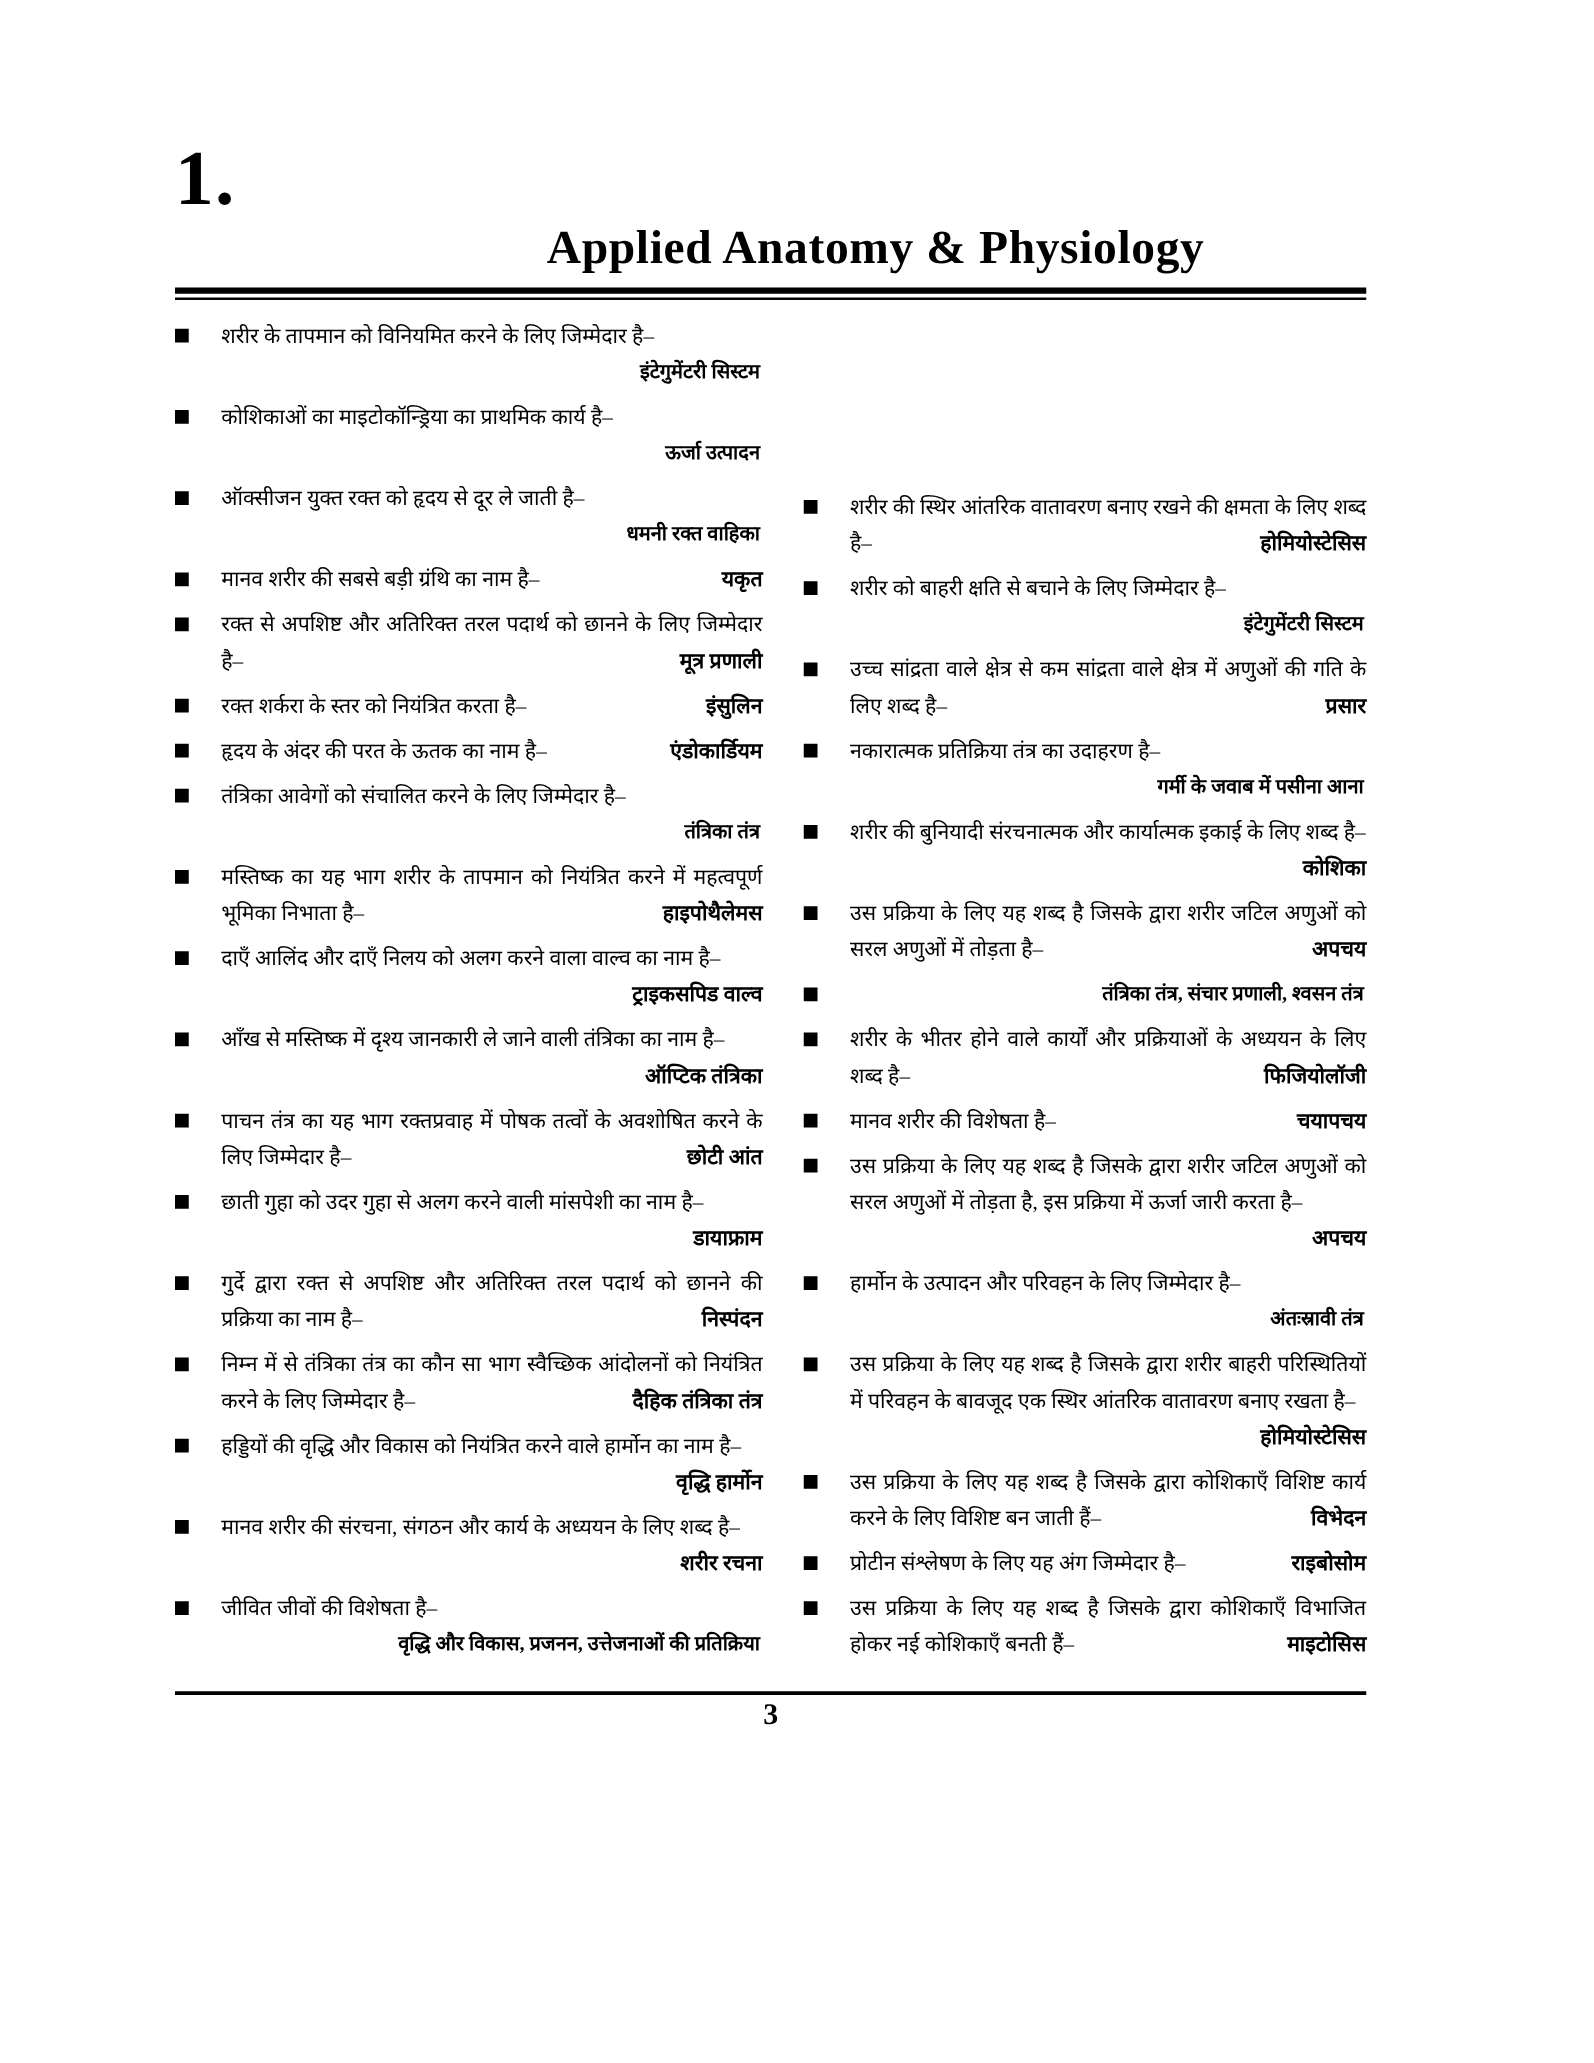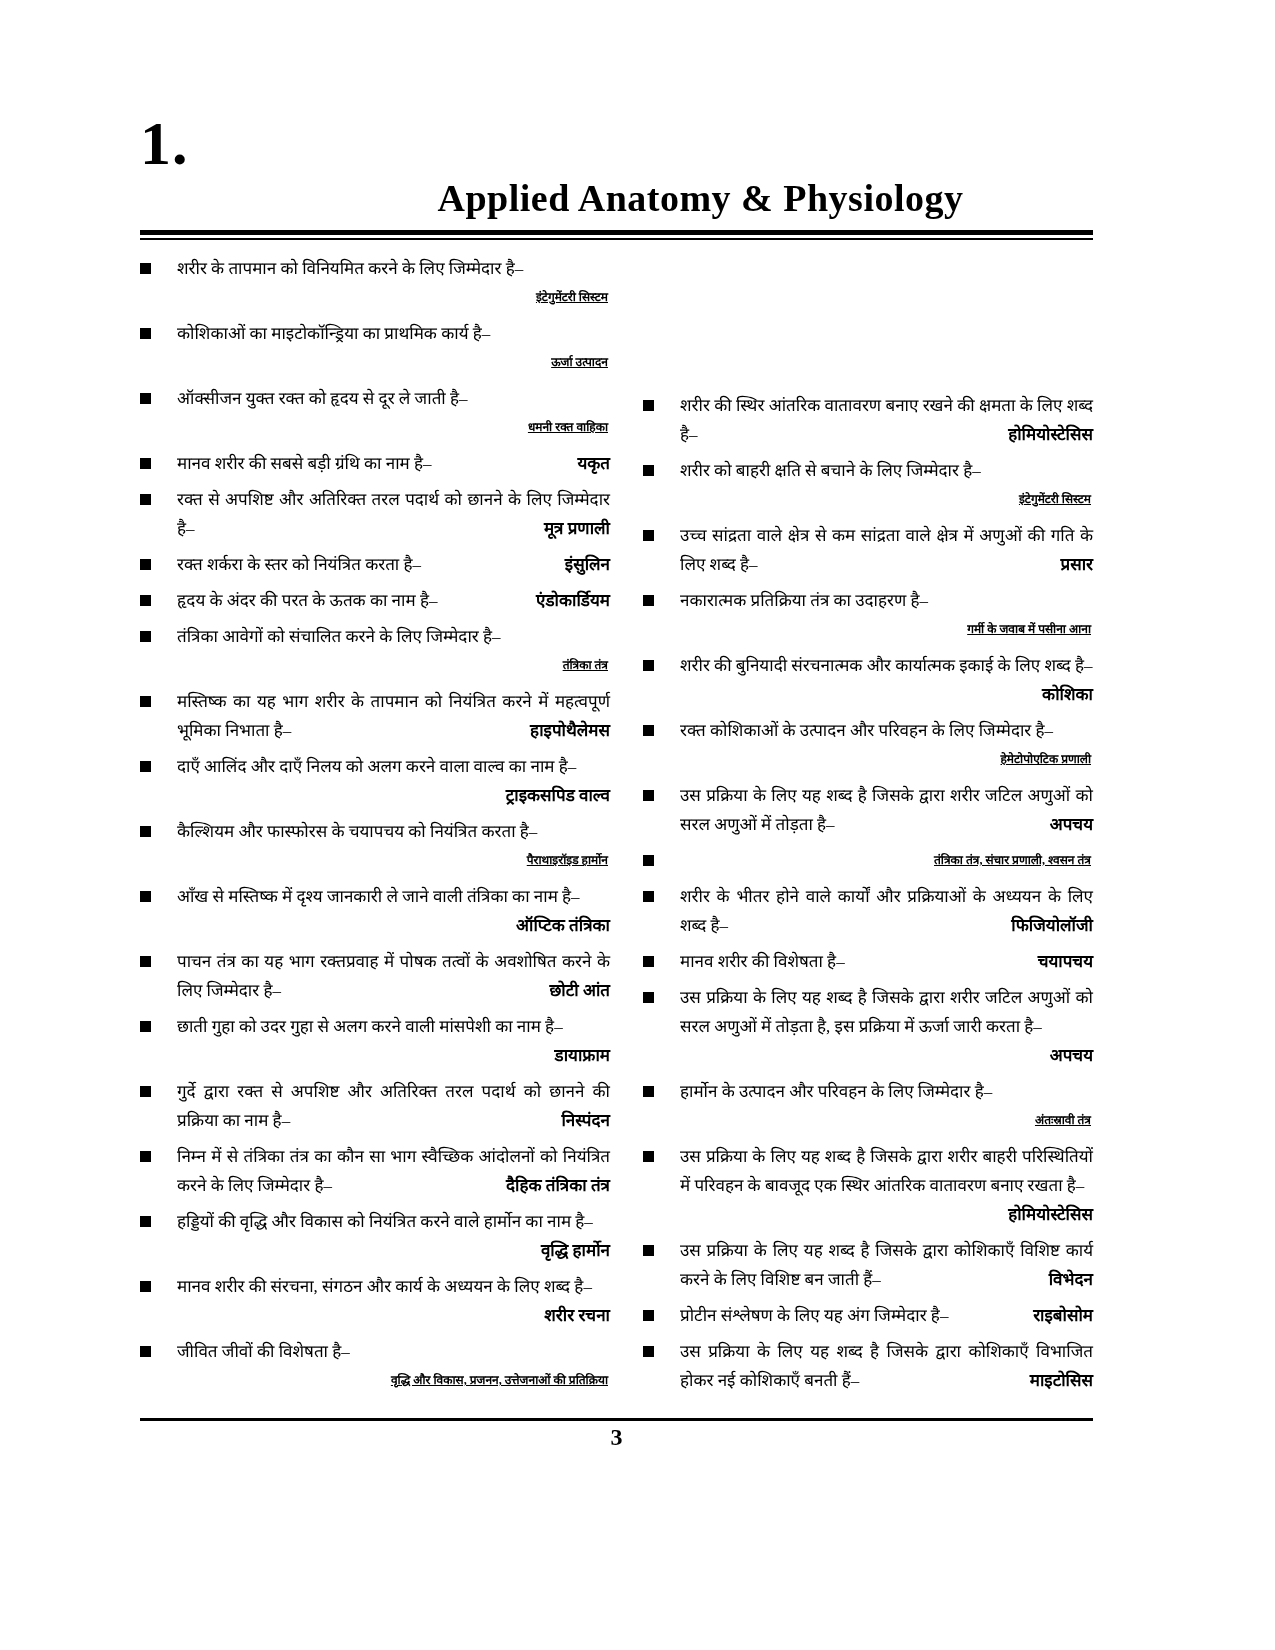--- a/index.html
+++ b/index.html
@@ -74,26 +74,25 @@
     line-height: 29px;
     text-align: justify;
     display: flow-root;
   }
   .answer-inline {
     float: right;
     font-weight: bold;
     padding-left: 14px;
   }
   .answer-block {
-    font-size: 12px;
+    font-size: 16px;
     line-height: 29px;
     font-weight: bold;
     text-align: right;
     padding-right: 2px;
-    text-decoration: underline;
   }
   .footer-rule {
     border-top: 3px solid #000;
     margin-top: 16px;
   }
   .page-number {
     text-align: center;
     font-size: 24px;
     font-weight: bold;
     margin-top: 3px;
@@ -172,27 +171,20 @@
         </div>
         <div class="qa-item">
           <span class="bullet"></span>
           <div class="qa-content">
             <p class="question">दाएँ आलिंद और दाएँ निलय को अलग करने वाला वाल्व का नाम है–<span class="answer-inline">ट्राइकसपिड वाल्व</span></p>
           </div>
         </div>
         <div class="qa-item">
           <span class="bullet"></span>
           <div class="qa-content">
-            <p class="question">कैल्शियम और फास्फोरस के चयापचय को नियंत्रित करता है–</p>
-            <div class="answer-block">पैराथाइरॉइड हार्मोन</div>
-          </div>
-        </div>
-        <div class="qa-item">
-          <span class="bullet"></span>
-          <div class="qa-content">
             <p class="question">आँख से मस्तिष्क में दृश्य जानकारी ले जाने वाली तंत्रिका का नाम है–<span class="answer-inline">ऑप्टिक तंत्रिका</span></p>
           </div>
         </div>
         <div class="qa-item">
           <span class="bullet"></span>
           <div class="qa-content">
             <p class="question">पाचन तंत्र का यह भाग रक्तप्रवाह में पोषक तत्वों के अवशोषित करने के लिए जिम्मेदार है–<span class="answer-inline">छोटी आंत</span></p>
           </div>
         </div>
         <div class="qa-item">
@@ -263,27 +255,20 @@
         </div>
         <div class="qa-item">
           <span class="bullet"></span>
           <div class="qa-content">
             <p class="question">शरीर की बुनियादी संरचनात्मक और कार्यात्मक इकाई के लिए शब्द है–<span class="answer-inline">कोशिका</span></p>
           </div>
         </div>
         <div class="qa-item">
           <span class="bullet"></span>
           <div class="qa-content">
-            <p class="question">रक्त कोशिकाओं के उत्पादन और परिवहन के लिए जिम्मेदार है–</p>
-            <div class="answer-block">हेमेटोपोएटिक प्रणाली</div>
-          </div>
-        </div>
-        <div class="qa-item">
-          <span class="bullet"></span>
-          <div class="qa-content">
             <p class="question">उस प्रक्रिया के लिए यह शब्द है जिसके द्वारा शरीर जटिल अणुओं को सरल अणुओं में तोड़ता है–<span class="answer-inline">अपचय</span></p>
           </div>
         </div>
         <div class="qa-item">
           <span class="bullet"></span>
           <div class="qa-content">
             <div class="answer-block">तंत्रिका तंत्र, संचार प्रणाली, श्वसन तंत्र</div>
           </div>
         </div>
         <div class="qa-item">

